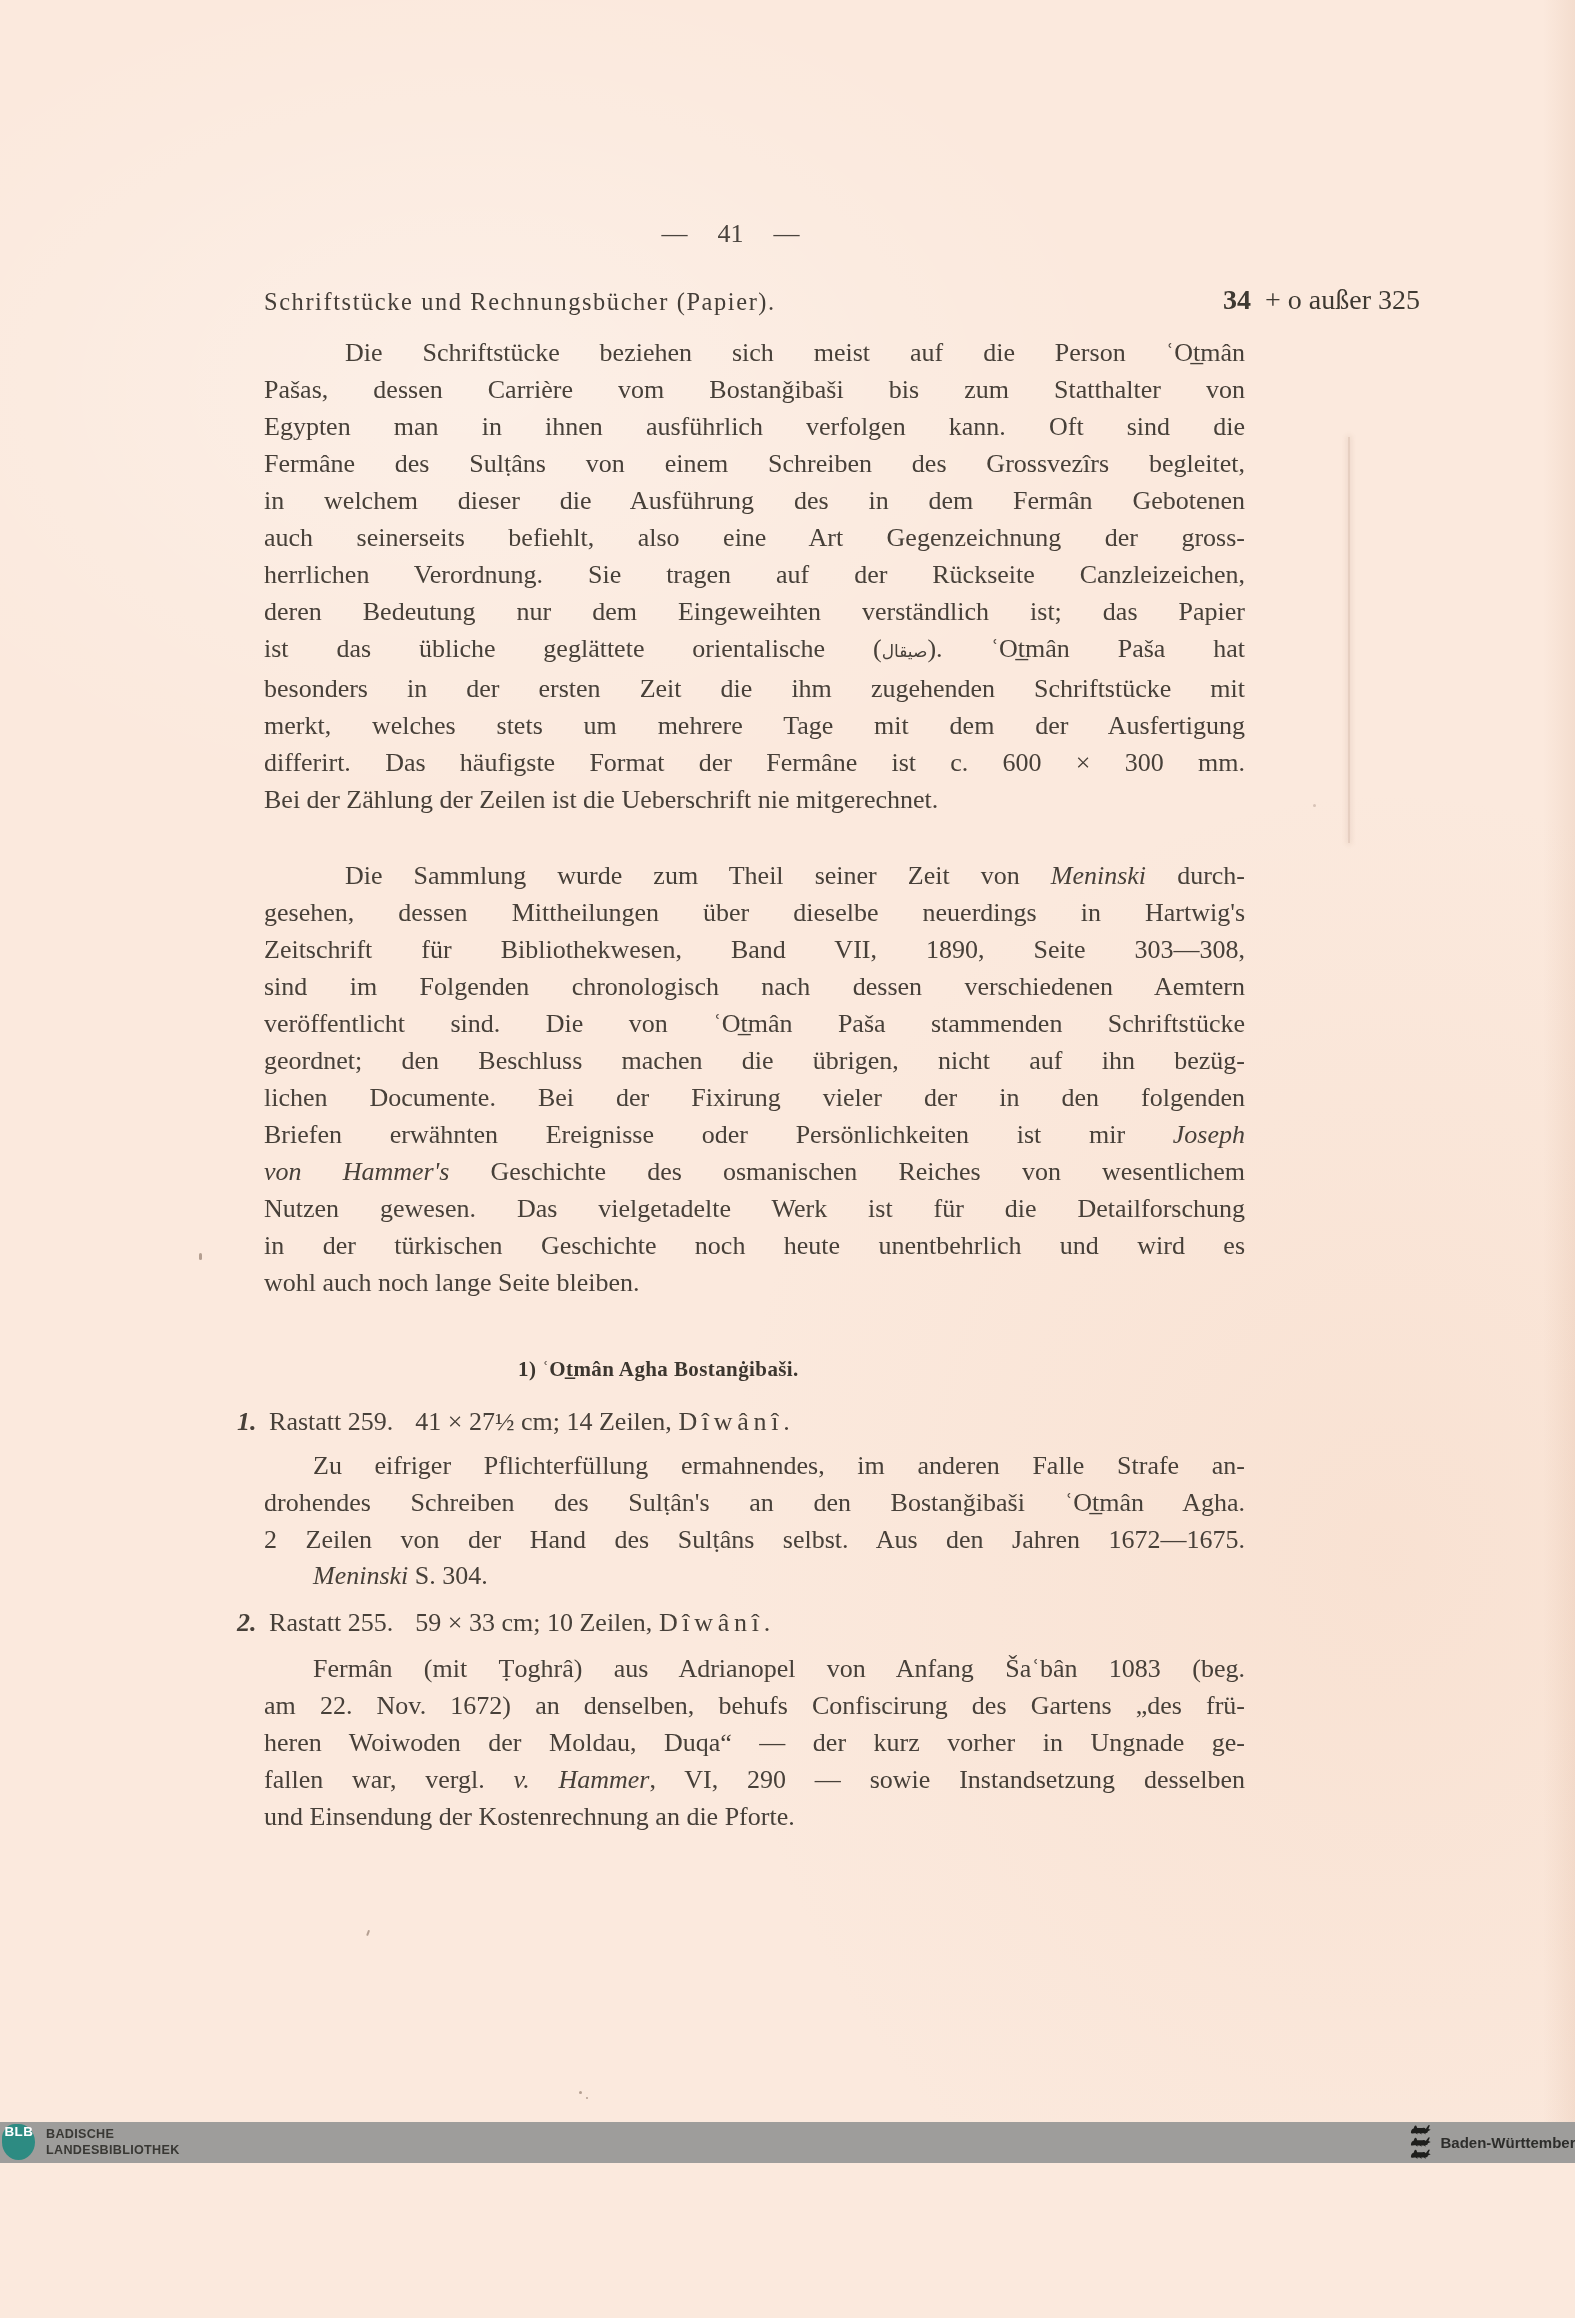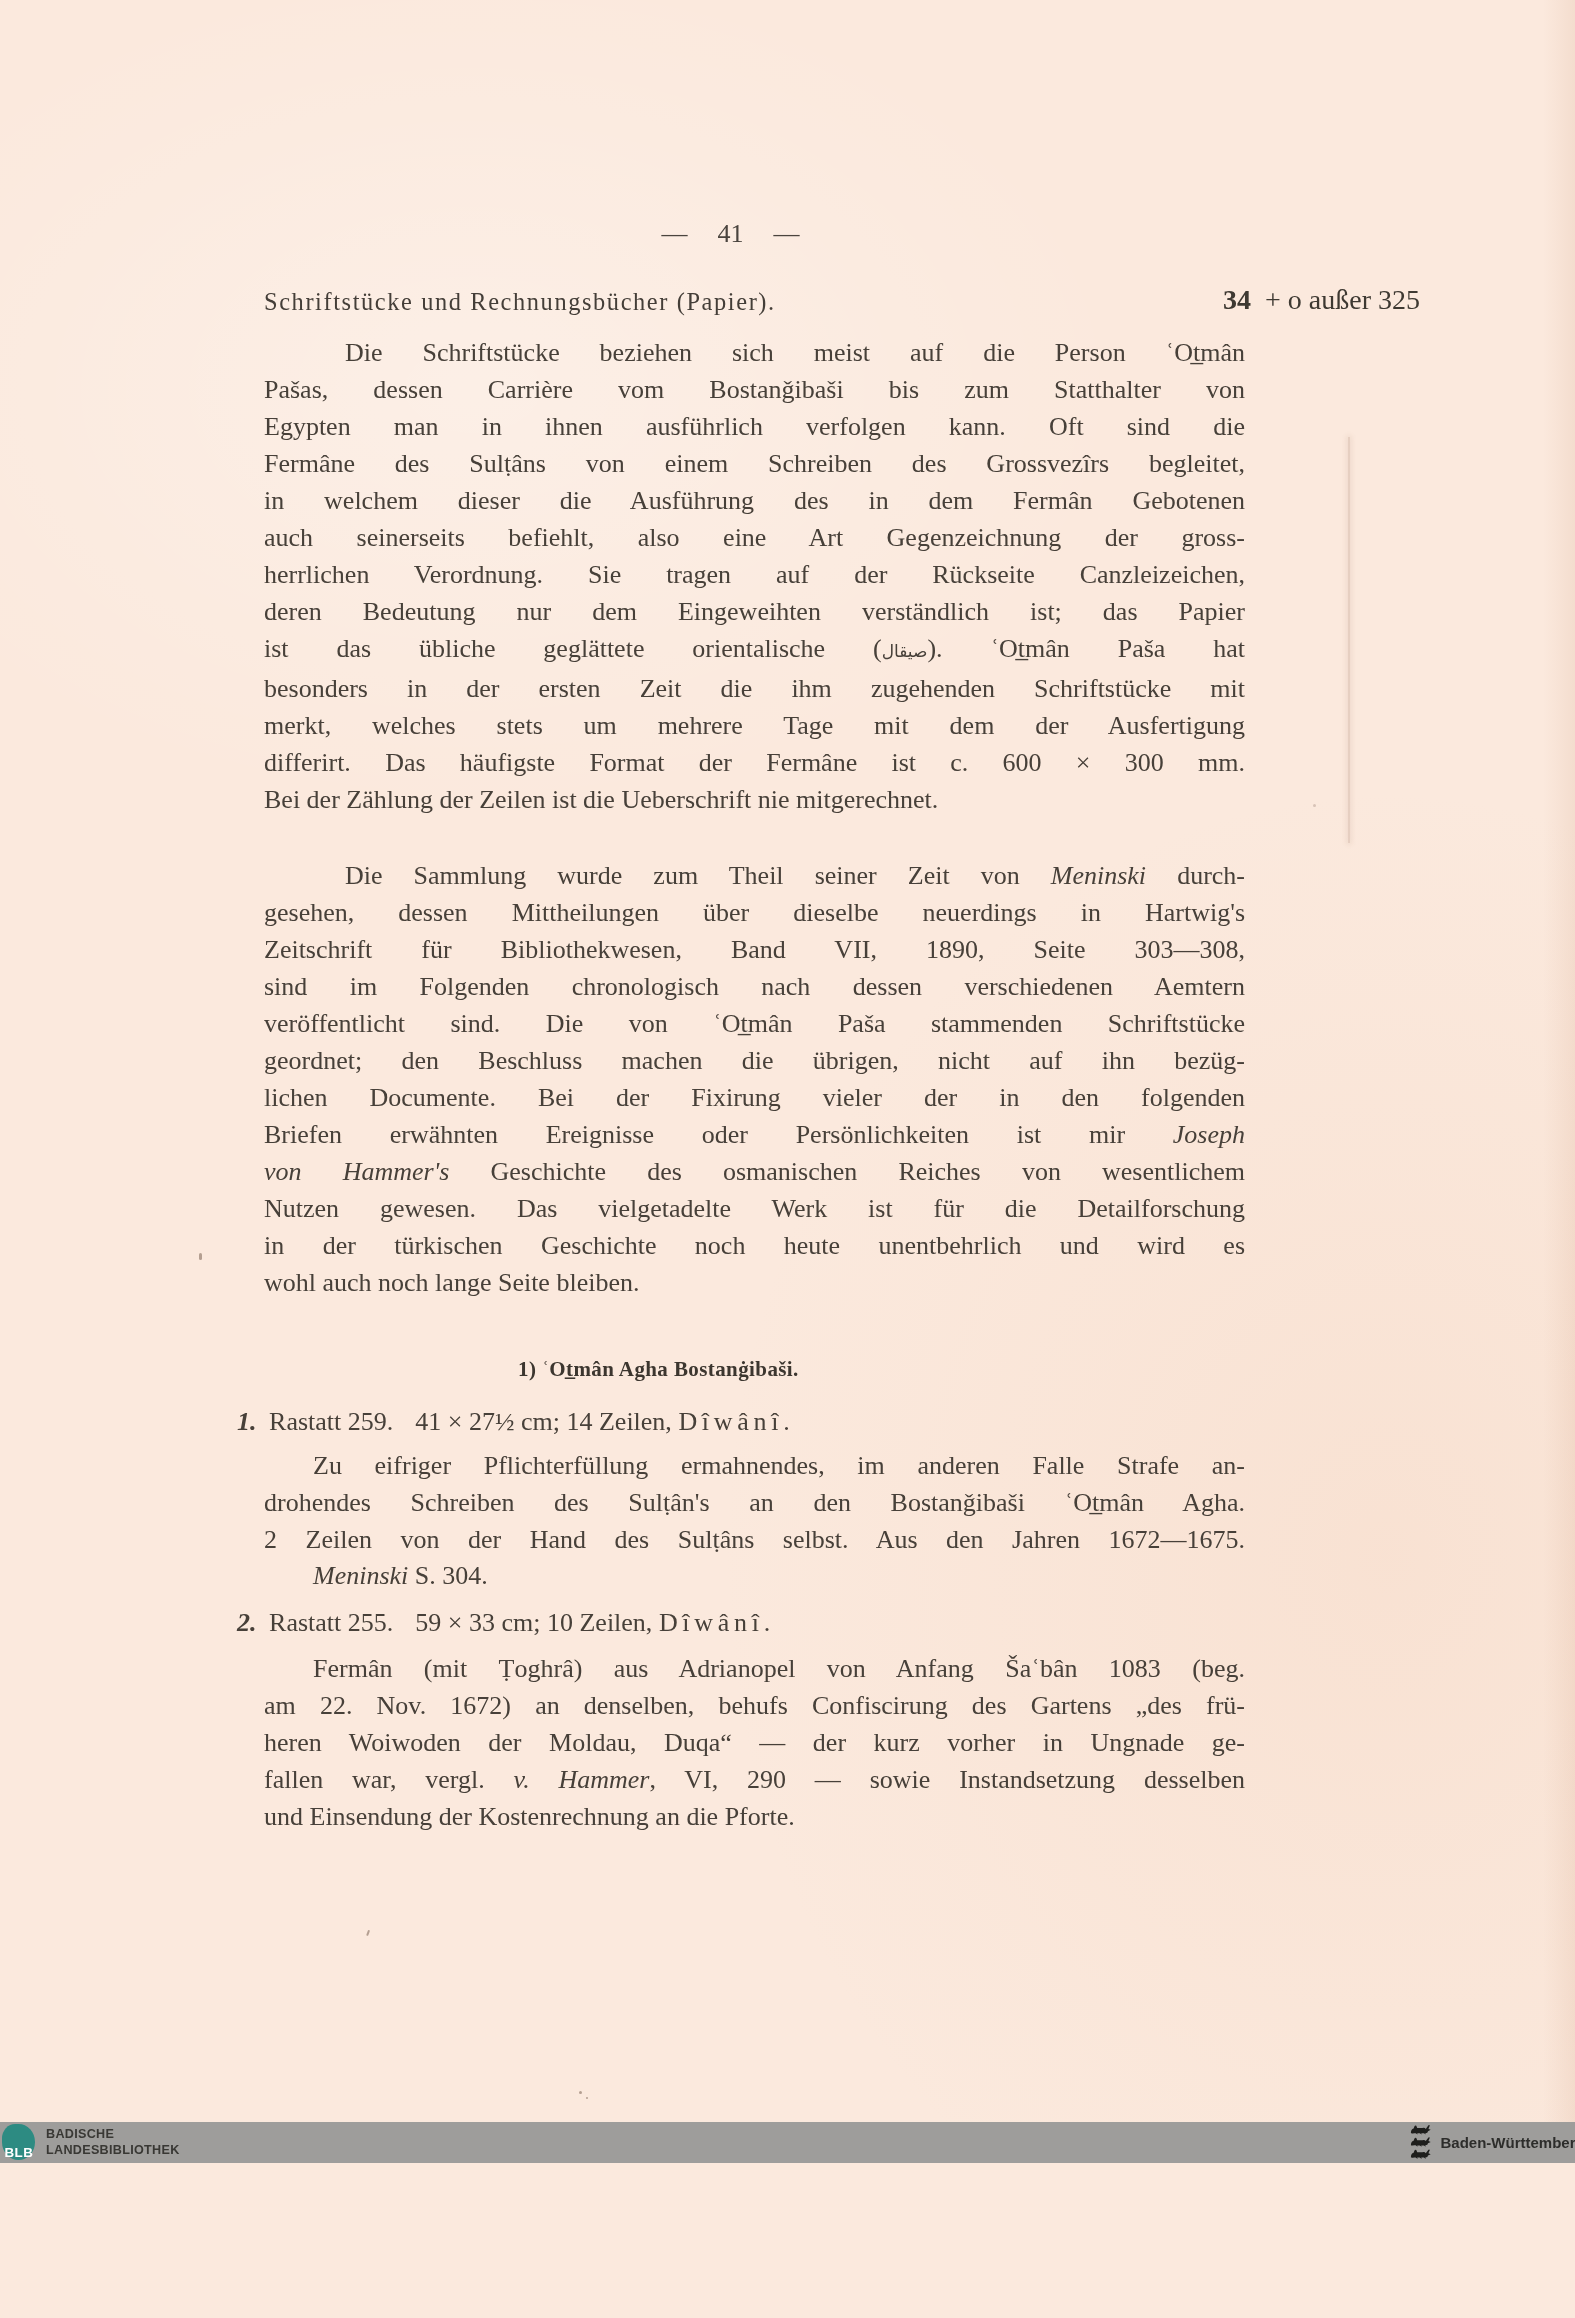--- a/index.html
+++ b/index.html
@@ -35,21 +35,21 @@
     letter-spacing:0.4px;color:#3c362f;}
 
   .entryhead{position:absolute;left:237px;font-size:26px;white-space:nowrap;}
   .eno{font-weight:bold;font-style:italic;margin-right:12.6px;}
   .dims{margin-left:22px;}
   .sp{letter-spacing:4.7px;}
   .ar{font-family:"DejaVu Sans",sans-serif;font-size:17px;}
 
   .bar{position:absolute;left:0;bottom:0;width:1576px;height:41px;background:#9e9d9b;}
   .badge{position:absolute;left:2.4px;top:2.4px;width:33px;height:36px;background:#2d8b82;
-    border-radius:40% 50% 50% 50%;display:flex;align-items:flex-end;justify-content:center;
+    border-radius:40% 50% 50% 50%;display:flex;align-items:flex-start;justify-content:center;
     font-family:"Liberation Sans",sans-serif;font-weight:bold;color:#ffffff;
     font-size:13.4px;letter-spacing:0.4px;}
   .libname{position:absolute;left:46px;top:3.9px;font-family:"Liberation Sans",sans-serif;
     font-weight:bold;font-size:12.6px;line-height:16.5px;color:#393834;letter-spacing:0.3px;}
   .bw{position:absolute;left:1409px;top:2.4px;height:36px;display:flex;align-items:center;gap:7.9px;}
   .bwtext{font-family:"Liberation Sans",sans-serif;font-weight:bold;font-size:15px;color:#2d2d2b;white-space:nowrap;}
   .lions{display:block;}
 </style>
 </head>
 <body>

